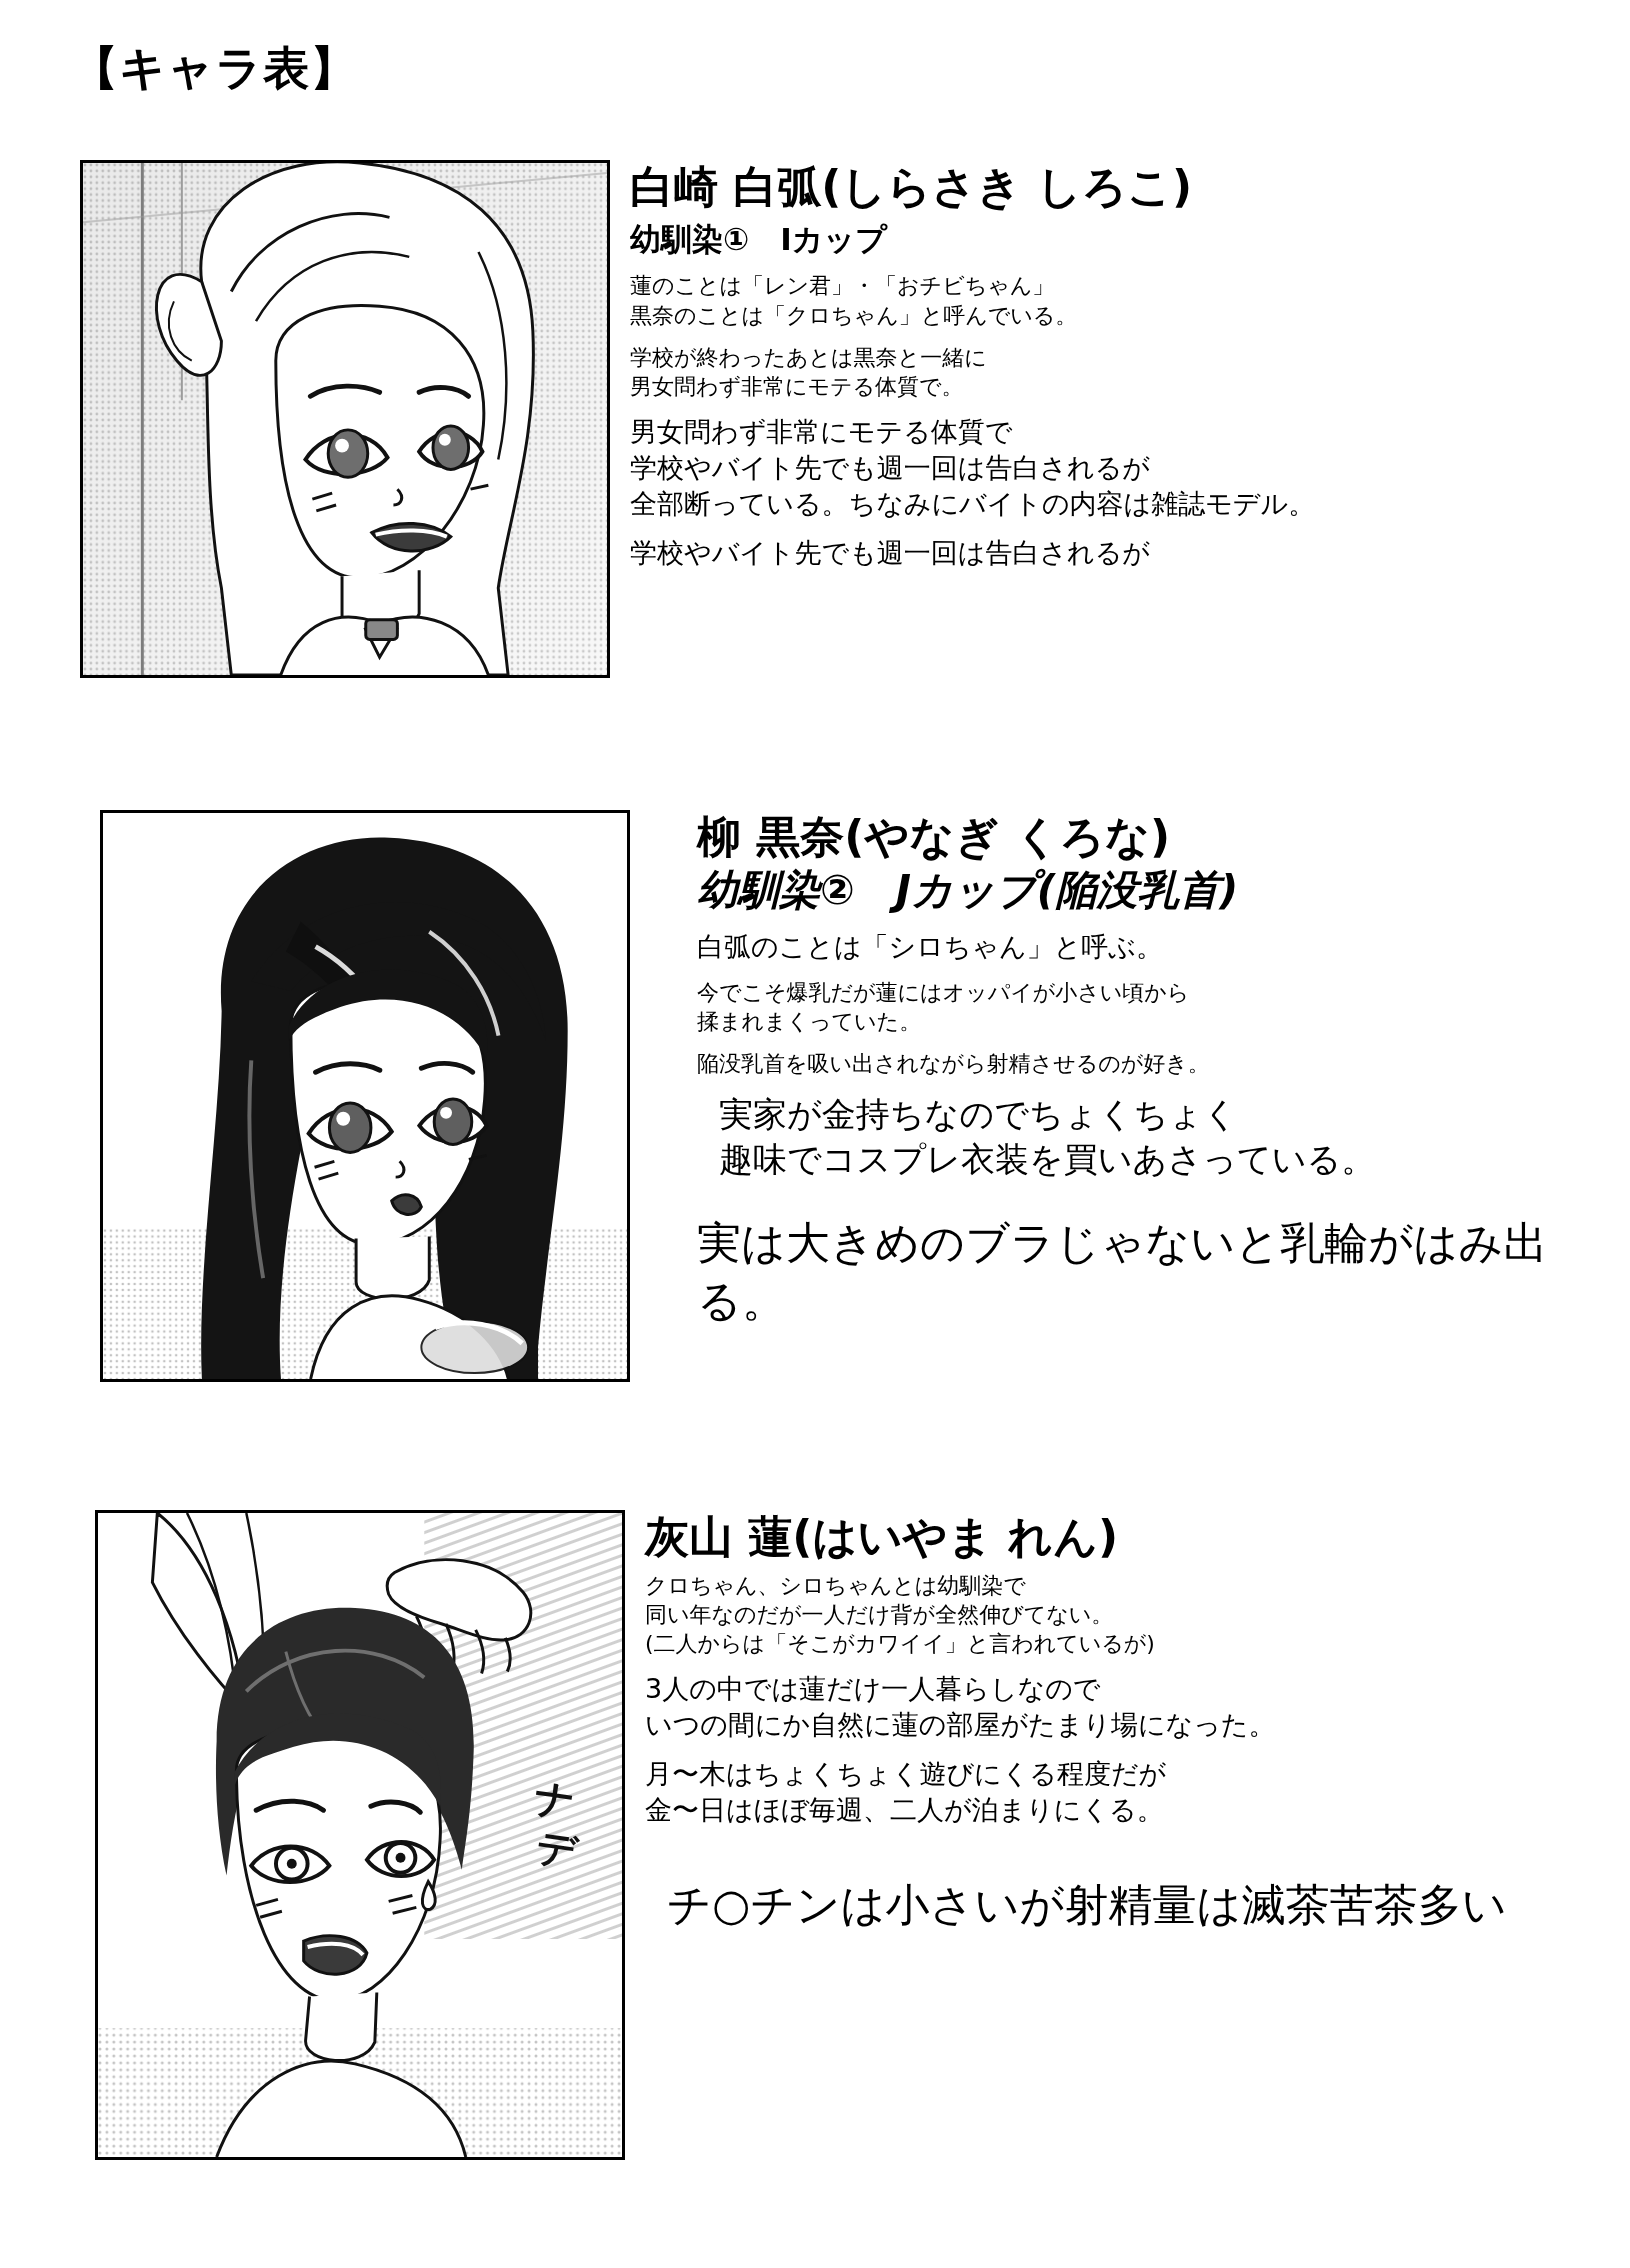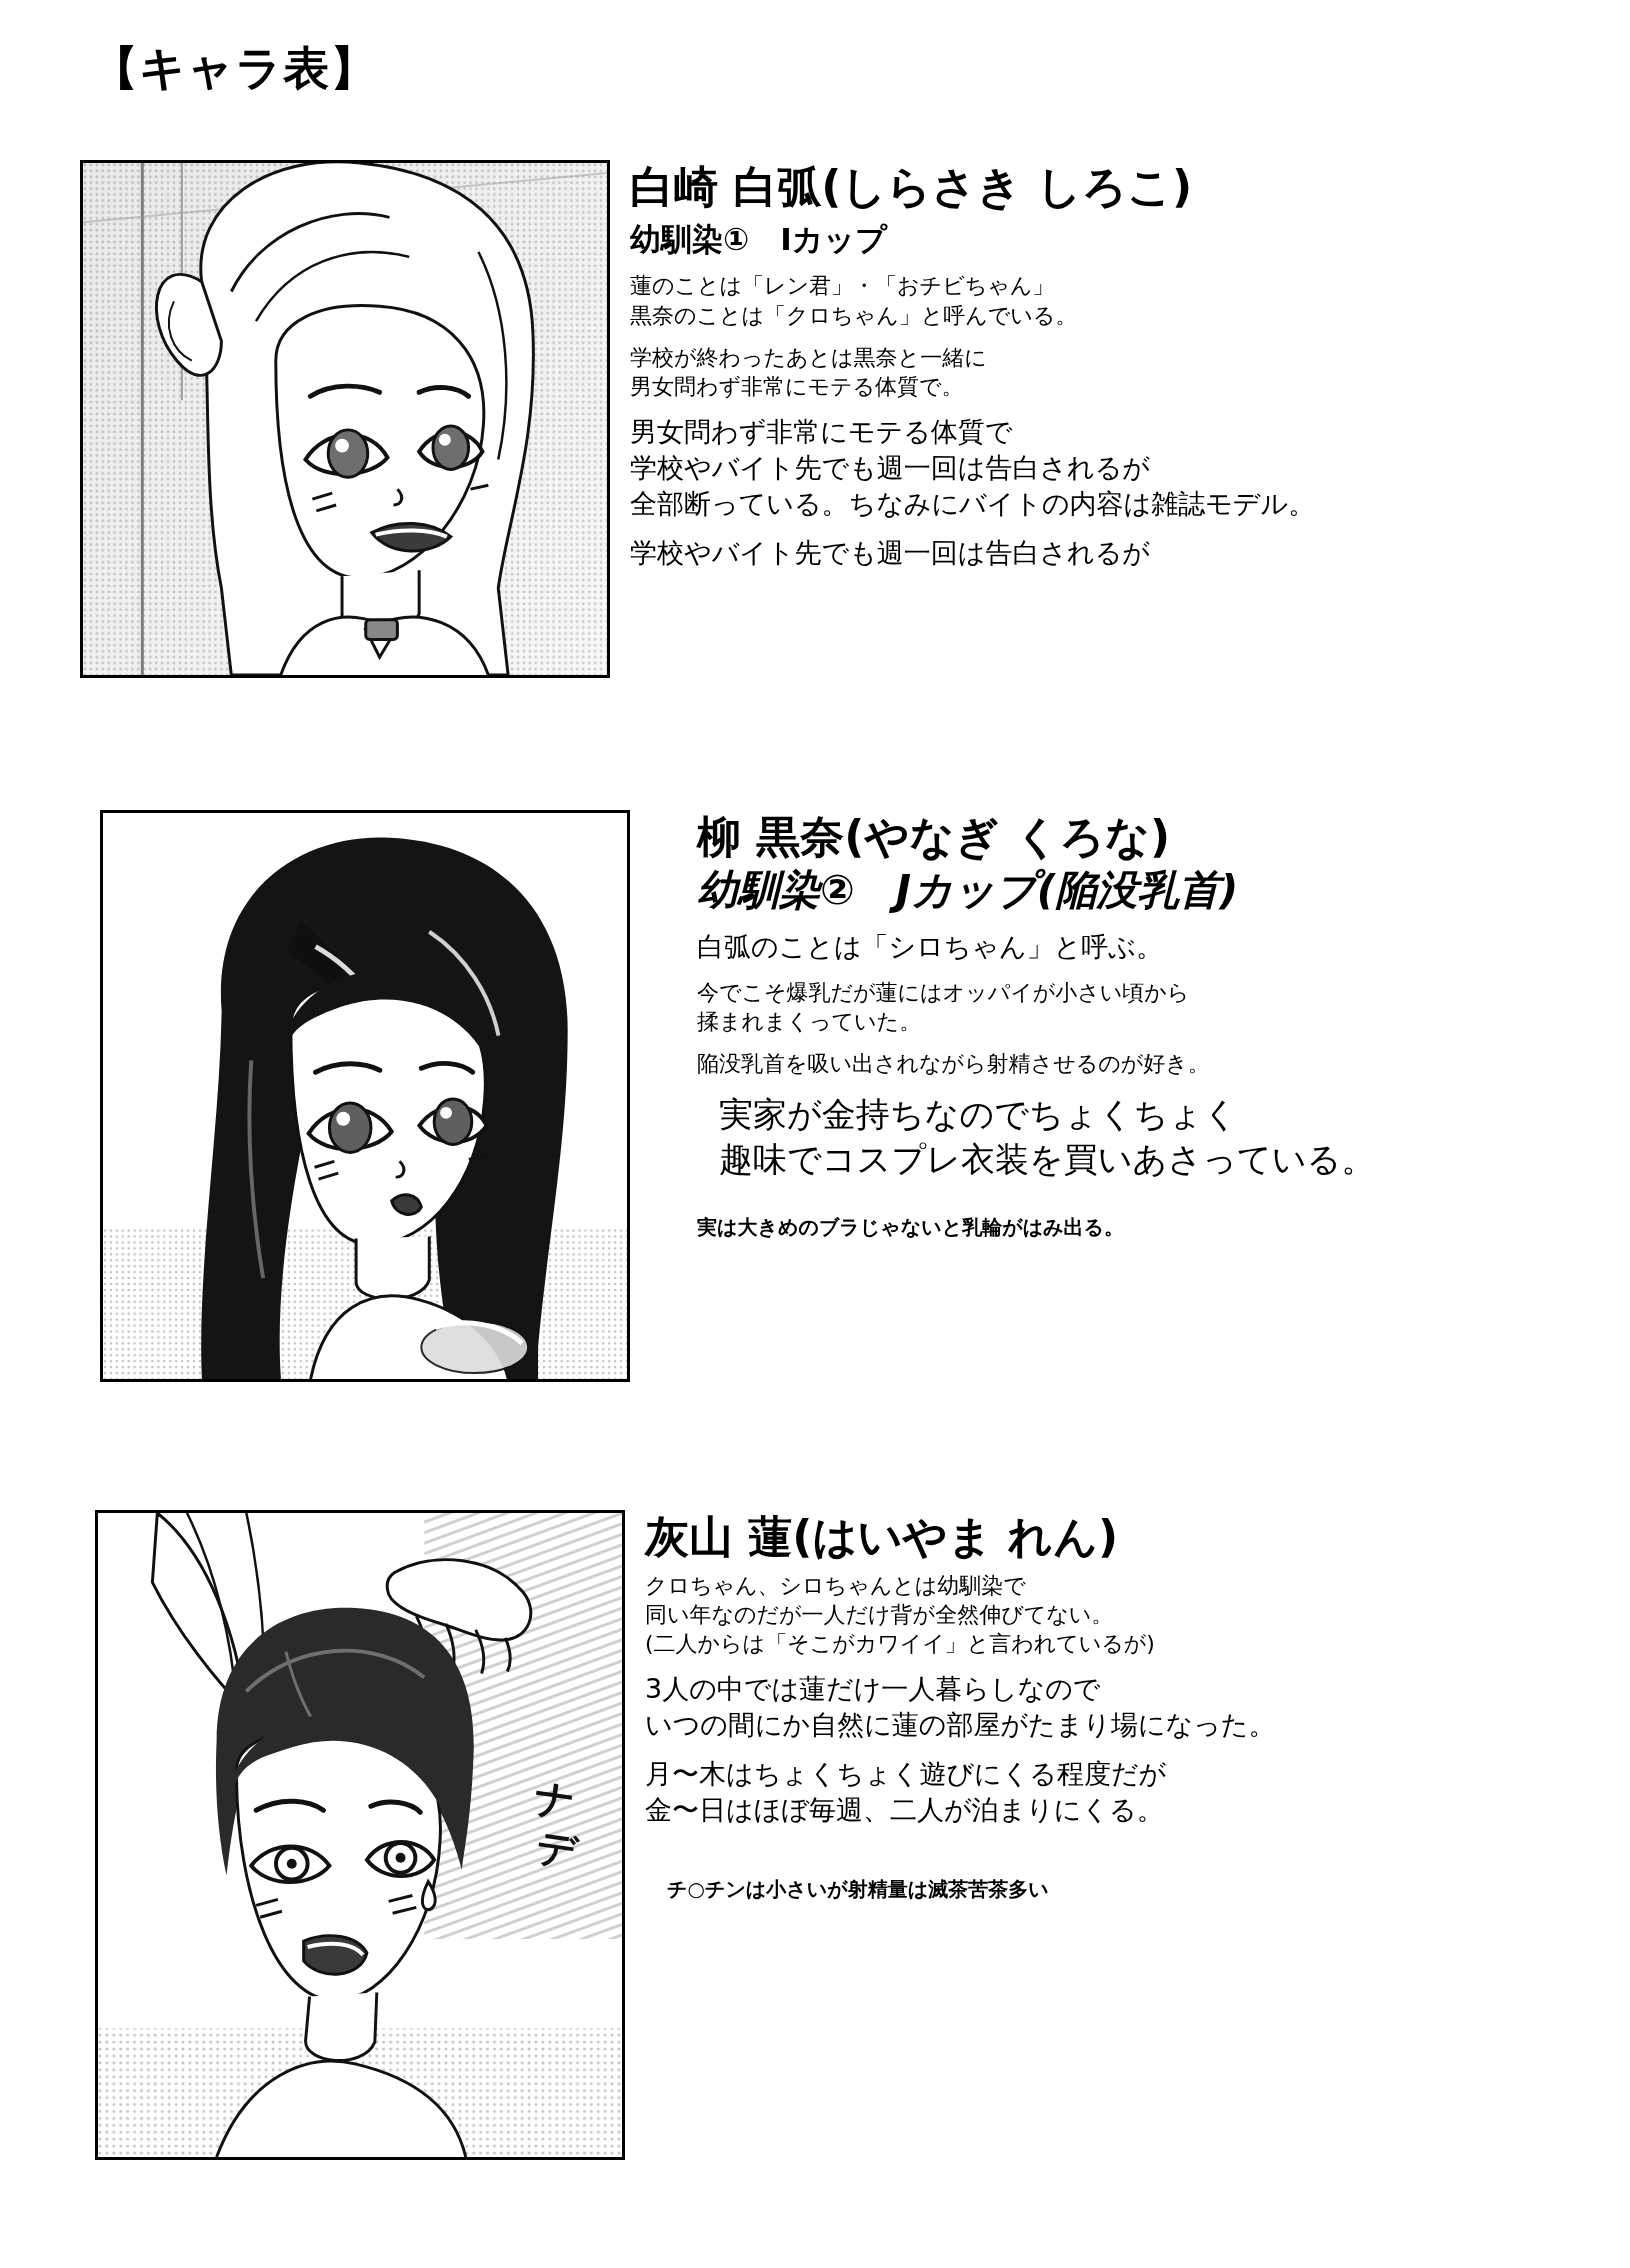--- a/index.html
+++ b/index.html
@@ -17,21 +17,21 @@
   }
   .page {
     position: relative;
     width: 1630px;
     height: 2268px;
     padding: 0;
     box-sizing: border-box;
   }
   .page-title {
     position: absolute;
-    left: 92px;
+    left: 72px;
     top: 38px;
     font-size: 46px;
     font-weight: bold;
     letter-spacing: 1px;
     white-space: nowrap;
   }
 
   
   .char-block {
     position: absolute;
@@ -77,21 +77,21 @@
     margin-top: 2px;
     font-style: italic;
   }
   .para {
     margin-top: 13px;
     line-height: 1.33;
     white-space: pre-line;
   }
   .para.s30 { font-size: 22px; }
   .para.s28 { font-size: 27px; }
-  .para.s32 { font-size: 20px; font-weight: bold; }
+  .para.s32 { font-size: 44px; }
   .para.s34 { font-size: 34px; }
   .para.indent { padding-left: 22px; }
 
   
   .art { position: absolute; inset: 0; }
   .art svg { display: block; width: 100%; height: 100%; }
 </style>
 </head>
 <body>
 

